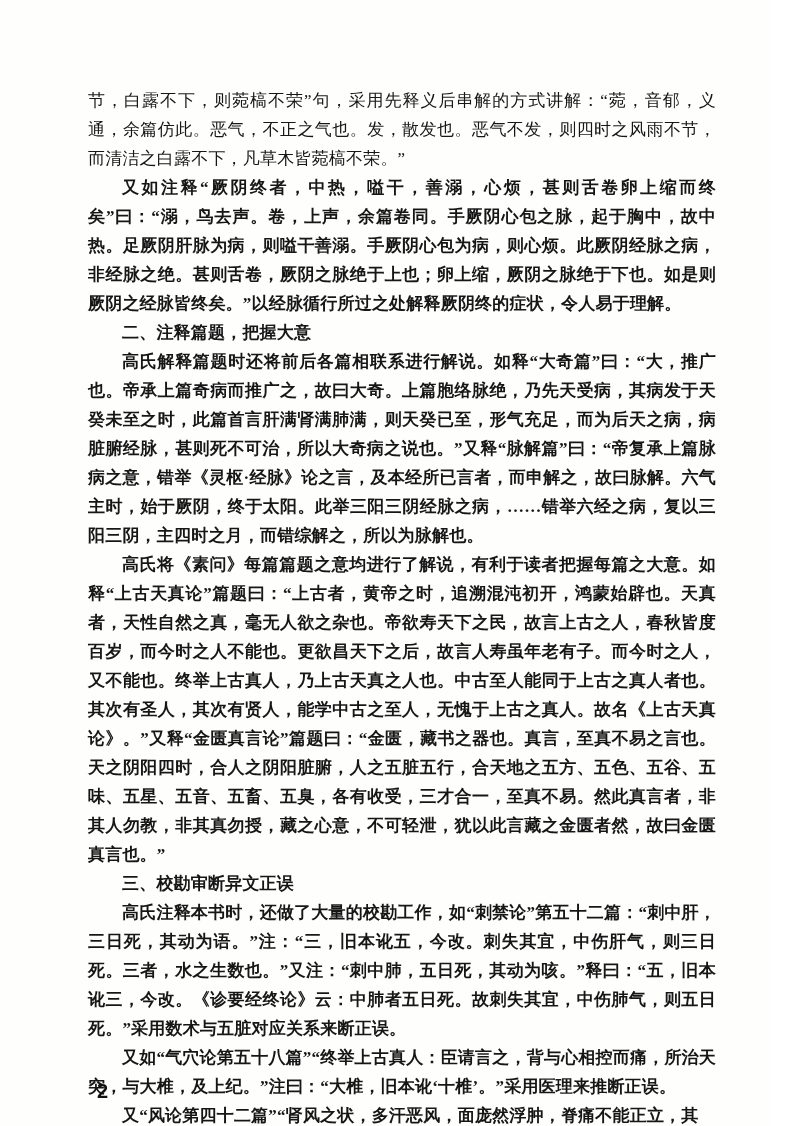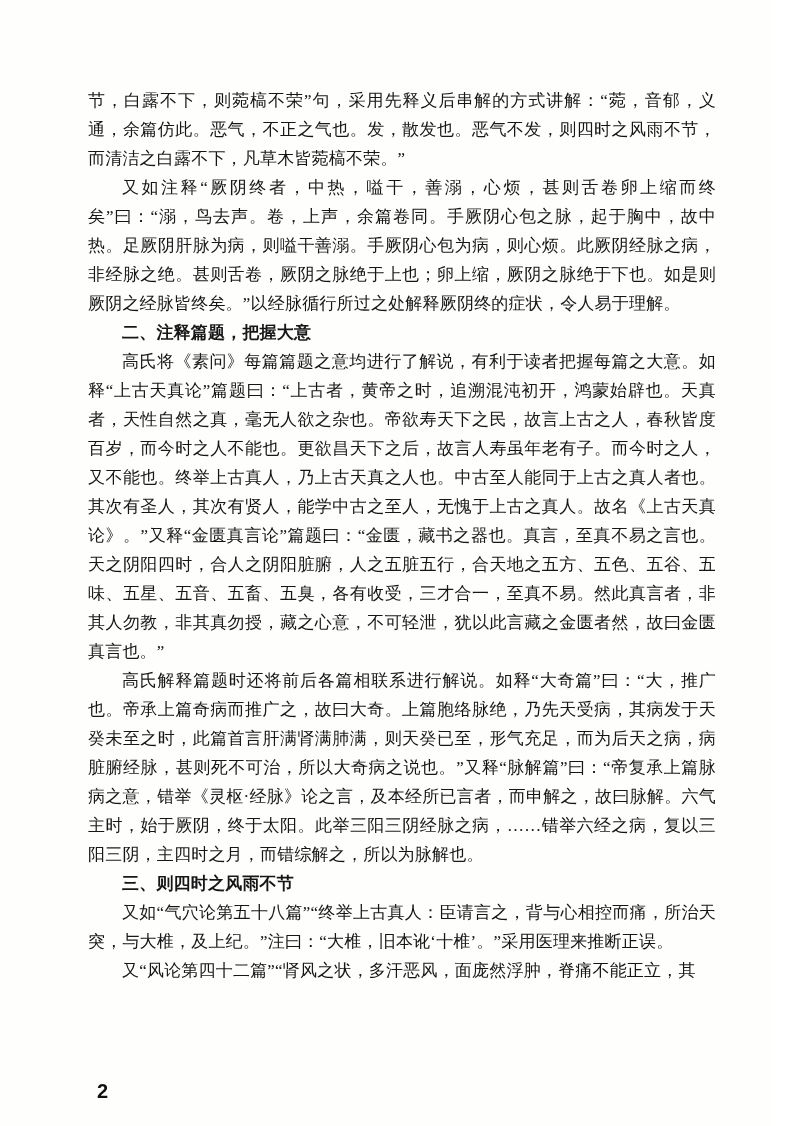--- a/index.html
+++ b/index.html
@@ -20,40 +20,41 @@
     width: 628px;
   }
   .para {
     font-size: 17px;
     line-height: 29px;
     text-align: justify;
     text-justify: inter-ideograph;
     letter-spacing: 0.2px;
     word-break: break-all;
   }
-  .indent { text-indent: 2em; }
+  .indent { text-indent: 2em; font-weight: bold; }
   .heading { font-weight: bold; }
   .page-number {
     position: absolute;
     left: 97px;
     top: 1080px;
     font-size: 20px;
     font-weight: bold;
     font-family: "Liberation Sans", "DejaVu Sans", sans-serif;
     color: #111;
   }
 </style>
 </head>
 <body>
 
 <div class="page">
   <div class="content">
     <p class="para">节，白露不下，则菀槁不荣”句，采用先释义后串解的方式讲解：“菀，音郁，义通，余篇仿此。恶气，不正之气也。发，散发也。恶气不发，则四时之风雨不节，而清洁之白露不下，凡草木皆菀槁不荣。”</p>
     <p class="para indent">又如注释“厥阴终者，中热，嗌干，善溺，心烦，甚则舌卷卵上缩而终矣”曰：“溺，鸟去声。卷，上声，余篇卷同。手厥阴心包之脉，起于胸中，故中热。足厥阴肝脉为病，则嗌干善溺。手厥阴心包为病，则心烦。此厥阴经脉之病，非经脉之绝。甚则舌卷，厥阴之脉绝于上也；卵上缩，厥阴之脉绝于下也。如是则厥阴之经脉皆终矣。”以经脉循行所过之处解释厥阴终的症状，令人易于理解。</p>
     <p class="para indent heading">二、注释篇题，把握大意</p>
+    <p class="para indent">高氏解释篇题时还将前后各篇相联系进行解说。如释“大奇篇”曰：“大，推广也。帝承上篇奇病而推广之，故曰大奇。上篇胞络脉绝，乃先天受病，其病发于天癸未至之时，此篇首言肝满肾满肺满，则天癸已至，形气充足，而为后天之病，病脏腑经脉，甚则死不可治，所以大奇病之说也。”又释“脉解篇”曰：“帝复承上篇脉病之意，错举《灵枢·经脉》论之言，及本经所已言者，而申解之，故曰脉解。六气主时，始于厥阴，终于太阳。此举三阳三阴经脉之病，……错举六经之病，复以三阳三阴，主四时之月，而错综解之，所以为脉解也。</p>
     <p class="para indent">高氏将《素问》每篇篇题之意均进行了解说，有利于读者把握每篇之大意。如释“上古天真论”篇题曰：“上古者，黄帝之时，追溯混沌初开，鸿蒙始辟也。天真者，天性自然之真，毫无人欲之杂也。帝欲寿天下之民，故言上古之人，春秋皆度百岁，而今时之人不能也。更欲昌天下之后，故言人寿虽年老有子。而今时之人，又不能也。终举上古真人，乃上古天真之人也。中古至人能同于上古之真人者也。其次有圣人，其次有贤人，能学中古之至人，无愧于上古之真人。故名《上古天真论》。”又释“金匮真言论”篇题曰：“金匮，藏书之器也。真言，至真不易之言也。天之阴阳四时，合人之阴阳脏腑，人之五脏五行，合天地之五方、五色、五谷、五味、五星、五音、五畜、五臭，各有收受，三才合一，至真不易。然此真言者，非其人勿教，非其真勿授，藏之心意，不可轻泄，犹以此言藏之金匮者然，故曰金匮真言也。”</p>
-    <p class="para indent">高氏解释篇题时还将前后各篇相联系进行解说。如释“大奇篇”曰：“大，推广也。帝承上篇奇病而推广之，故曰大奇。上篇胞络脉绝，乃先天受病，其病发于天癸未至之时，此篇首言肝满肾满肺满，则天癸已至，形气充足，而为后天之病，病脏腑经脉，甚则死不可治，所以大奇病之说也。”又释“脉解篇”曰：“帝复承上篇脉病之意，错举《灵枢·经脉》论之言，及本经所已言者，而申解之，故曰脉解。六气主时，始于厥阴，终于太阳。此举三阳三阴经脉之病，……错举六经之病，复以三阳三阴，主四时之月，而错综解之，所以为脉解也。</p>
-    <p class="para indent heading">三、则四时之风雨不节</p>
+    <p class="para indent heading">三、校勘审断异文正误</p>
+    <p class="para indent">高氏注释本书时，还做了大量的校勘工作，如“刺禁论”第五十二篇：“刺中肝，三日死，其动为语。”注：“三，旧本讹五，今改。刺失其宜，中伤肝气，则三日死。三者，水之生数也。”又注：“刺中肺，五日死，其动为咳。”释曰：“五，旧本讹三，今改。《诊要经终论》云：中肺者五日死。故刺失其宜，中伤肺气，则五日死。”采用数术与五脏对应关系来断正误。</p>
     <p class="para indent">又如“气穴论第五十八篇”“终举上古真人：臣请言之，背与心相控而痛，所治天突，与大椎，及上纪。”注曰：“大椎，旧本讹‘十椎’。”采用医理来推断正误。</p>
     <p class="para indent">又“风论第四十二篇”“肾风之状，多汗恶风，面庞然浮肿，脊痛不能正立，其</p>
   </div>
   <div class="page-number">2</div>
 </div>
 
 </body></html>

